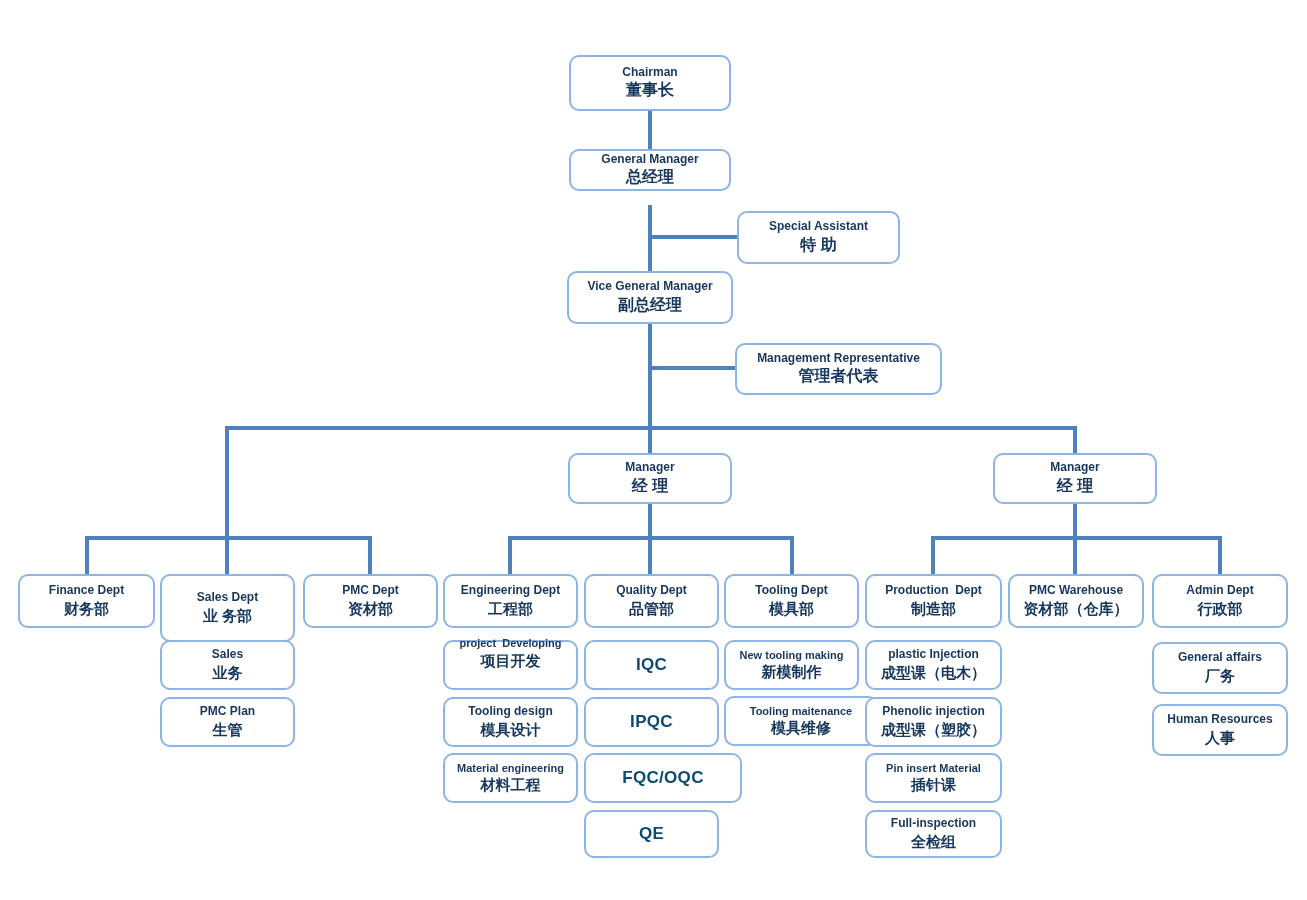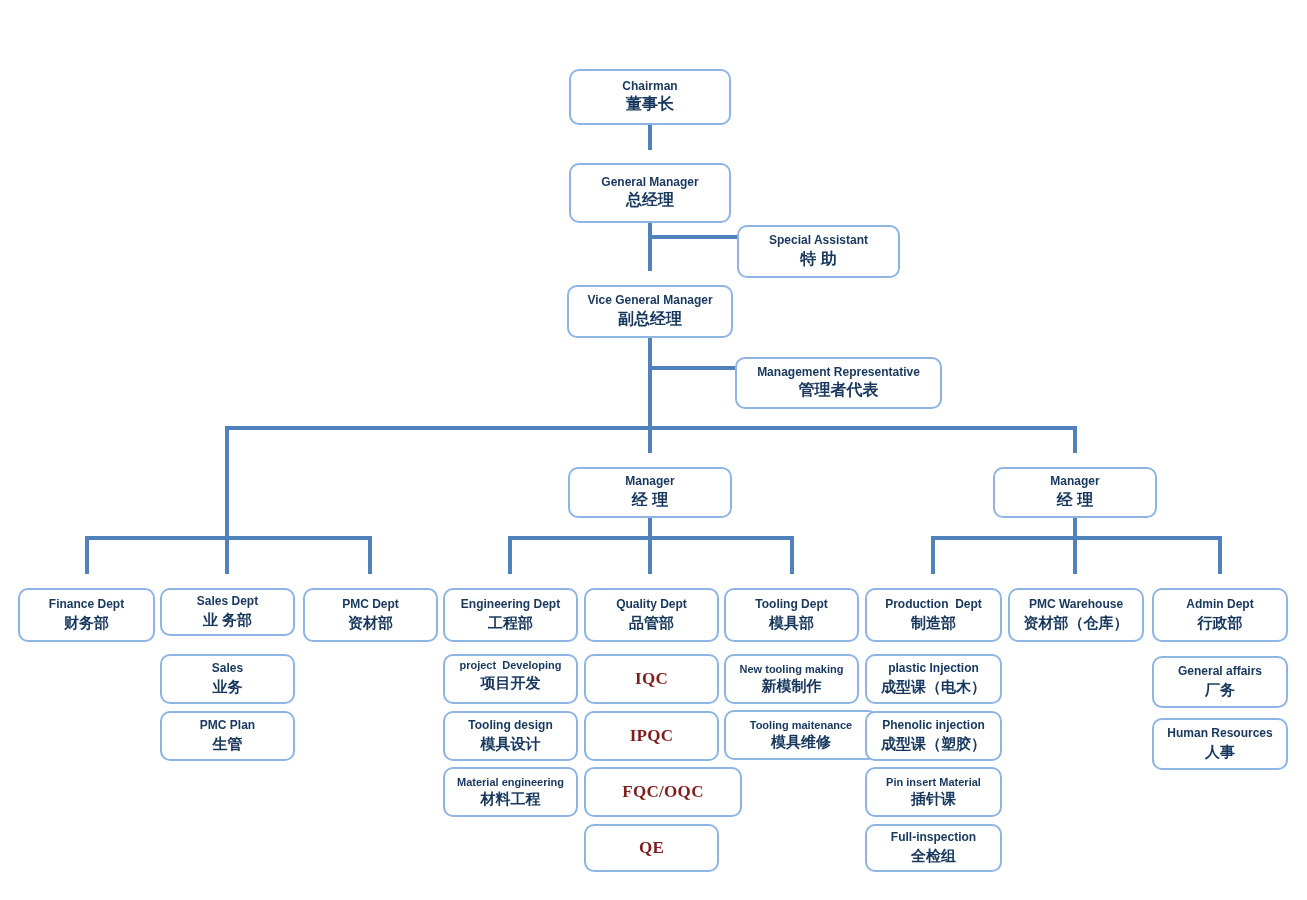--- a/index.html
+++ b/index.html
@@ -18,29 +18,28 @@
     border: 2px solid #8db4e2;
     border-radius: 10px;
     display: flex;
     flex-direction: column;
     align-items: center;
     justify-content: center;
     text-align: center;
     color: #17375d;
     font-weight: bold;
     line-height: 1.3;
-    padding: 10px 3px;
+    padding: 18px 3px;
     z-index: 2;
-    margin-top: 14px;
   }
   .node .en { font-size: 12px; white-space: pre-wrap; }
   .node .zh { font-size: 15px; white-space: pre-wrap; }
   .node.lg .zh { font-size: 16px; }
   .node.sm .en { font-size: 11px; }
-  .node.code .en { font-size: 17px; letter-spacing: 0.3px; color: #7f1d1d; font-family: Liberation Serif, serif; }
+  .node.code .en { font-size: 17px; letter-spacing: 0.3px; color: #0c4a6e; }
   .line {
     position: absolute;
     background: #4f81bd;
     z-index: 1;
   }
 </style>
 </head>
 <body>
 
 <div class="canvas">
@@ -63,21 +62,21 @@
   <div class="line" style="left:1073px;top:426px;width:4px;height:27px;"></div>
   <div class="line" style="left:1073px;top:504px;width:4px;height:70px;"></div>
   <div class="line" style="left:931px;top:536px;width:289px;height:4px;"></div>
   <div class="line" style="left:931px;top:536px;width:4px;height:38px;"></div>
   <div class="line" style="left:1218px;top:536px;width:4px;height:38px;"></div>
 
   <div class="node lg" style="left:569px;top:55px;width:162px;height:56px;">
     <span class="en">Chairman</span>
     <span class="zh">董事长</span>
   </div>
-  <div class="node lg" style="left:569px;top:149px;width:162px;height:60px;text-align:center;">
+  <div class="node lg" style="left:569px;top:149px;width:162px;height:42px;text-align:center;">
     <span class="en">General Manager</span>
     <span class="zh">总经理</span>
   </div>
   <div class="node lg" style="left:737px;top:211px;width:163px;height:53px;">
     <span class="en">Special Assistant</span>
     <span class="zh">特 助</span>
   </div>
   <div class="node lg" style="left:567px;top:271px;width:166px;height:53px;">
     <span class="en">Vice General Manager</span>
     <span class="zh">副总经理</span>
@@ -92,21 +91,21 @@
   </div>
   <div class="node lg" style="left:993px;top:453px;width:164px;height:51px;">
     <span class="en">Manager</span>
     <span class="zh">经 理</span>
   </div>
 
   <div class="node" style="left:18px;top:574px;width:137px;height:54px;">
     <span class="en">Finance Dept</span>
     <span class="zh">财务部</span>
   </div>
-  <div class="node" style="left:160px;top:574px;width:135px;height:48px;">
+  <div class="node" style="left:160px;top:574px;width:135px;height:68px;">
     <span class="en">Sales Dept</span>
     <span class="zh">业 务部</span>
   </div>
   <div class="node" style="left:303px;top:574px;width:135px;height:54px;">
     <span class="en">PMC Dept</span>
     <span class="zh">资材部</span>
   </div>
   <div class="node" style="left:443px;top:574px;width:135px;height:54px;">
     <span class="en">Engineering Dept</span>
     <span class="zh">工程部</span>

